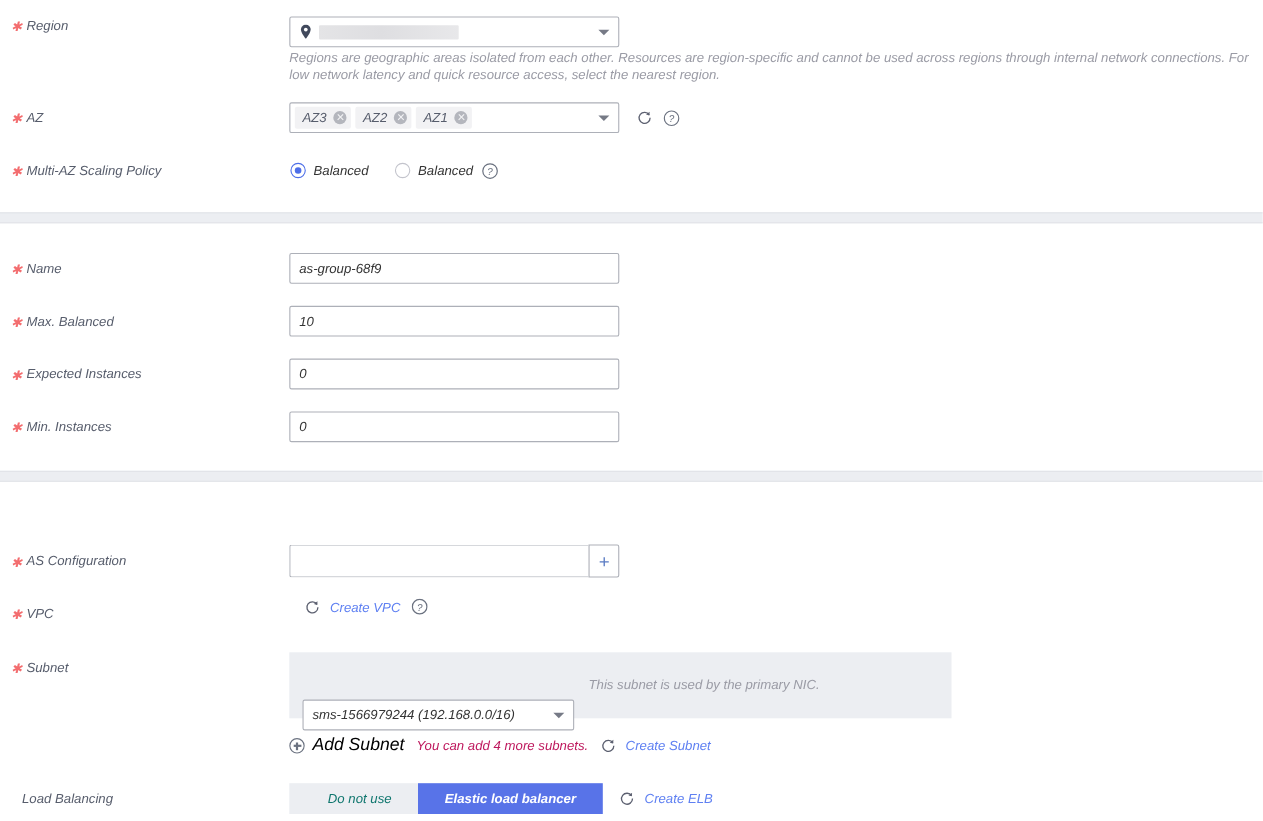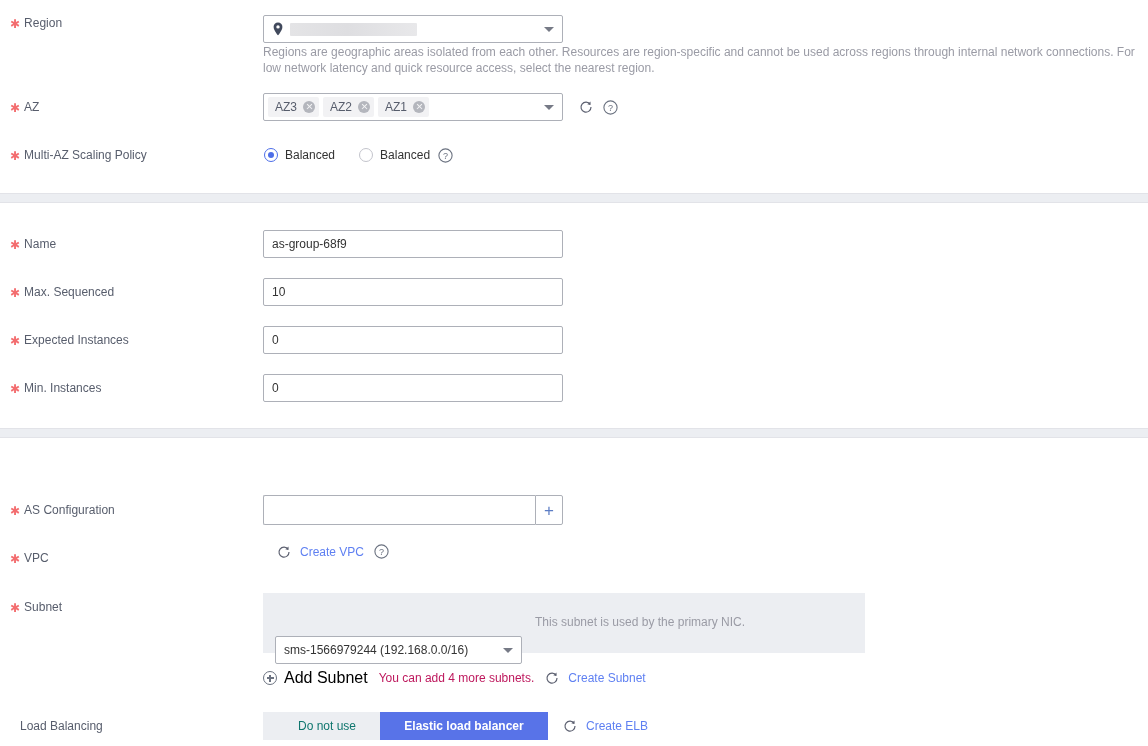--- a/index.html
+++ b/index.html
@@ -5,21 +5,21 @@
   * { box-sizing: border-box; }
   html, body {
     margin: 0; padding: 0;
     width: 1148px; height: 746px;
     background: #ffffff;
     font-family: "Liberation Sans", sans-serif;
     font-size: 12px;
     color: #333333;
     overflow: hidden;
   }
-  .page { position: relative; width: 1148px; height: 746px; background:#fff; }
+  .page { position: relative; width: 1148px; height: 746px; background:#fff;font-style:italic; }
 
   
   .row { position: absolute; left: 0; width: 1148px; }
   .label {
     position: absolute; left: 10px; top: 0;
     width: 245px;
     font-size: 12px; color: #575d6c;
     white-space: nowrap;
     line-height: 16px;
   }
@@ -258,21 +258,21 @@
     </div>
     <div class="field" style="top:-6px;">
       <div class="inp inp-w">
         <span>as-group-68f9</span>
       </div>
     </div>
   </div>
 
   <div class="row" style="top:284px;">
     <div class="label">
-      <span class="star">✱</span><span>Max. Sequenced</span>
+      <span class="star">✱</span><span>Max. Balanced</span>
     </div>
     <div class="field" style="top:-6px;">
       <div class="inp inp-w">
         <span>10</span>
       </div>
     </div>
   </div>
 
   <div class="row" style="top:332px;">
     <div class="label">

